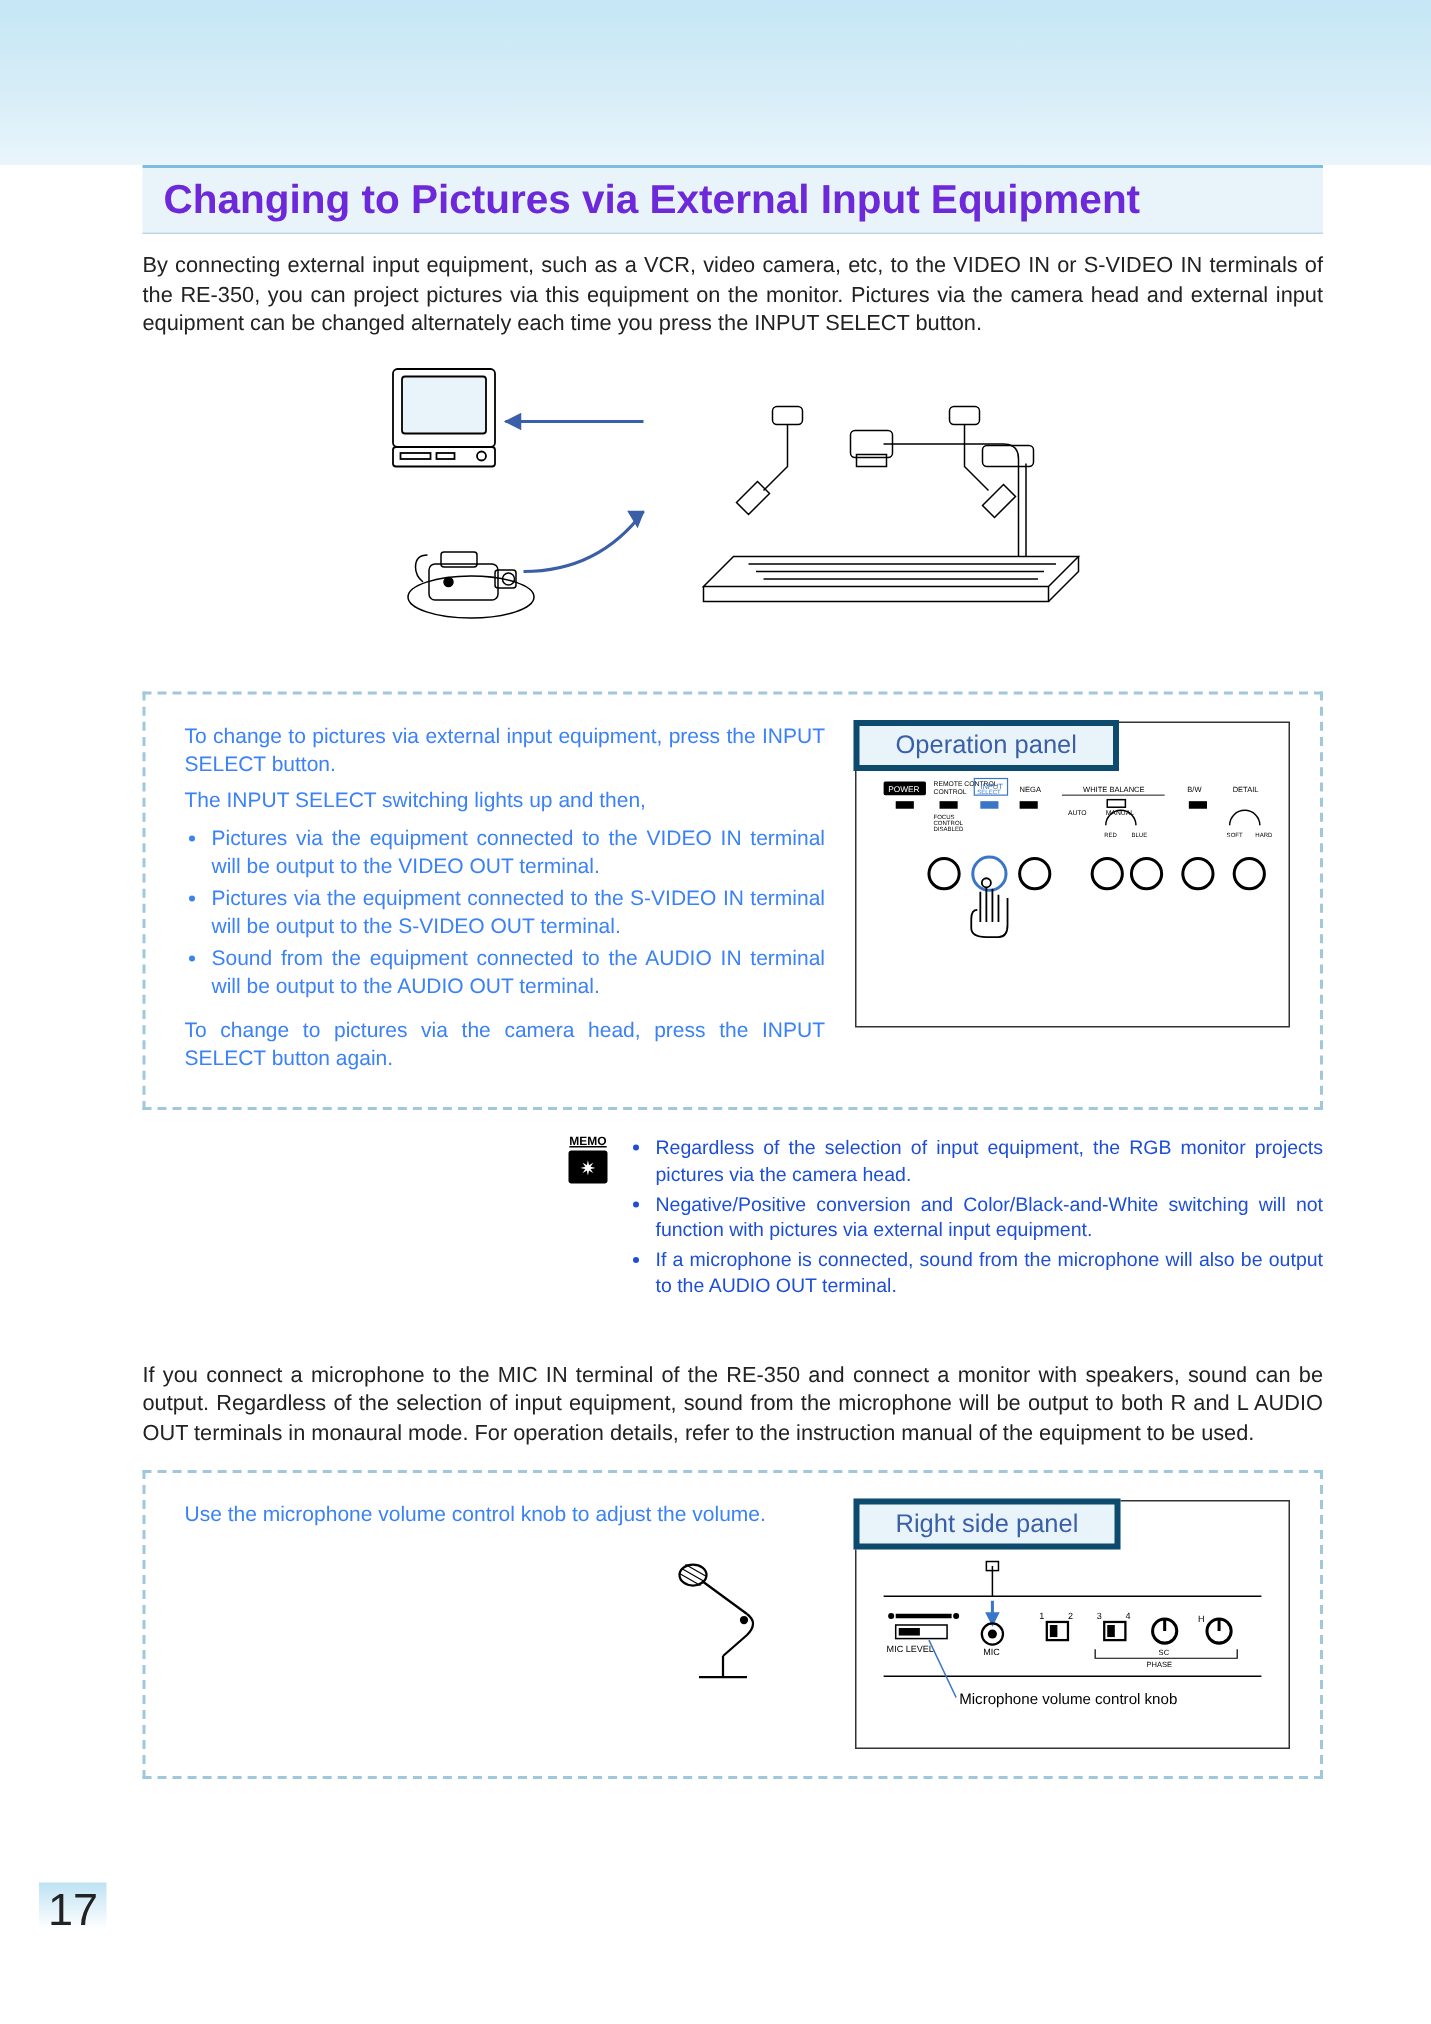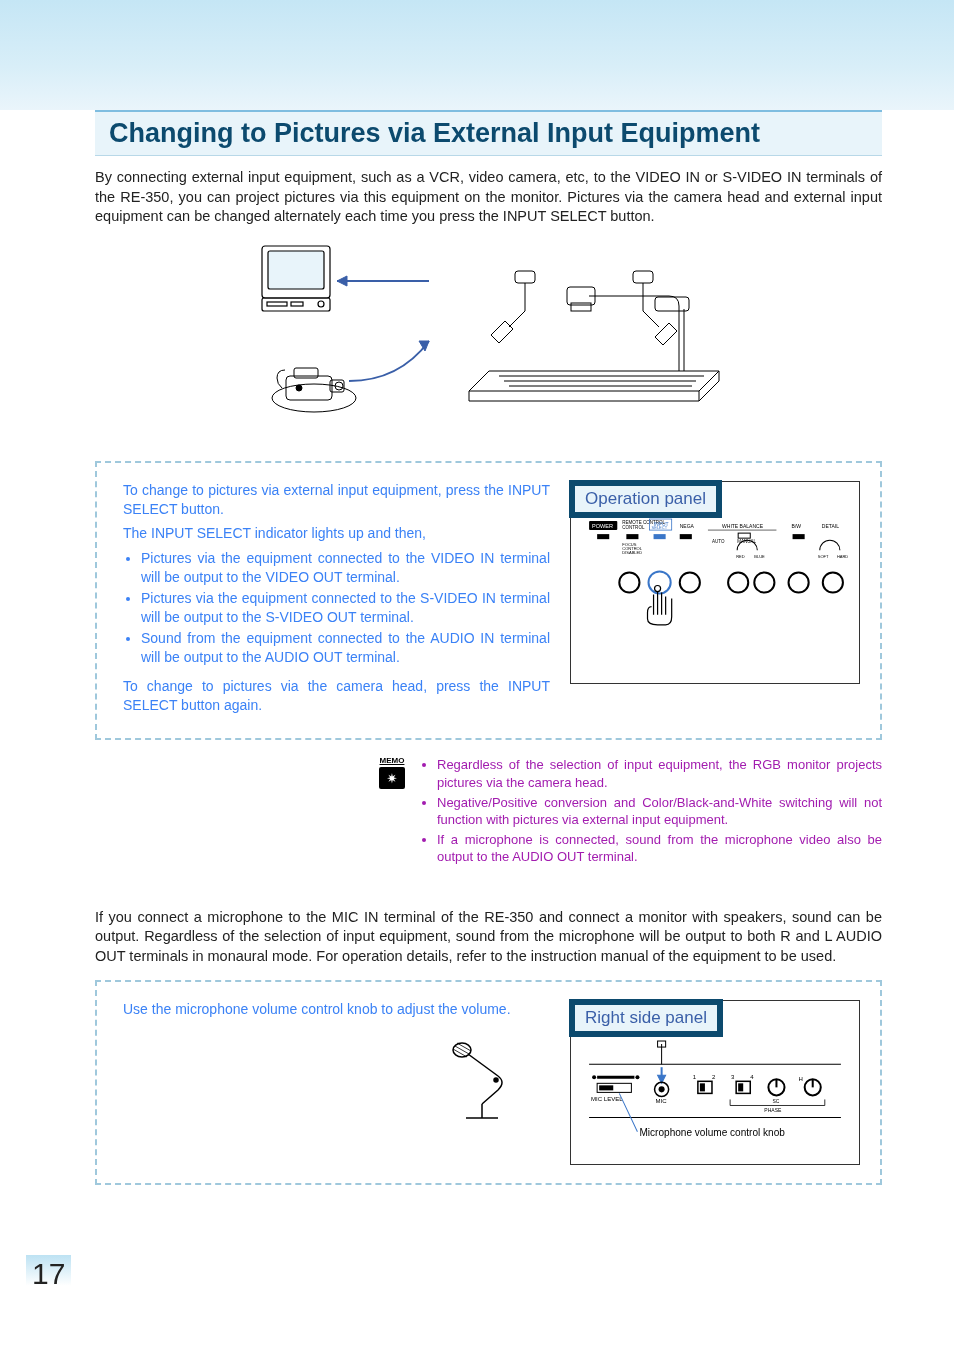--- a/index.html
+++ b/index.html
@@ -16,21 +16,21 @@
     background: linear-gradient(180deg, #c5e6f5 0%, #d8eef8 60%, #eaf5fb 100%);
     border-bottom: 0;
   }
   .content {
     padding: 0 72px 0 95px;
   }
   .section-title {
     background: #e8f4fa;
     border-top: 2px solid #7fbde0;
     border-bottom: 1px solid #b8d8e8;
-    color: #0c4a6e;
+    color: #6d28d9;
     font-size: 27px;
     font-weight: bold;
     padding: 6px 14px;
     margin-bottom: 12px;
   }
   .body-text {
     font-size: 14.5px;
     line-height: 1.35;
     color: #222;
     text-align: justify;
@@ -68,22 +68,22 @@
   .panel-box {
     border: 1px solid #333;
     padding: 8px 8px 30px 8px;
     position: relative;
     background: #fff;
   }
   .panel-label {
     font-size: 17px;
     color: #3a5fa8;
     background: #e8f4fa;
-    border: 6px solid #0c4a6e;
-    padding: 3px 10px;
+    border: 4px solid #0c4a6e;
+    padding: 3px 24px;
     position: absolute;
     top: -2px;
     left: -2px;
   }
   .op-panel-svg {
     width: 100%;
     height: auto;
     margin-top: 28px;
   }
   .memo-block {
@@ -110,21 +110,21 @@
     color: #fff;
     display: inline-flex;
     align-items: center;
     justify-content: center;
     font-size: 13px;
     border-radius: 2px;
   }
   .memo-list {
     font-size: 13px;
     line-height: 1.35;
-    color: #a21caf;
+    color: #1d4ed8;
   }
   .memo-list ul { list-style: disc; padding-left: 16px; }
   .memo-list li { text-align: justify; margin-bottom: 2px; }
   .right-panel-svg { width: 100%; height: auto; margin-top: 30px; }
   .page-num {
     position: absolute;
     bottom: 50px;
     left: 26px;
     font-size: 30px;
     font-weight: normal;
@@ -210,21 +210,21 @@
           <path d="M18 50 L26 58 L40 44 L32 36 Z" transform="translate(0,16)"></path>
         </g>
       </g>
     </svg>
   </div>
 
   <div class="dashed-box">
     <div class="dashed-columns">
       <div class="dashed-left">
         <p>To change to pictures via external input equipment, press the INPUT SELECT button.</p>
-        <p>The INPUT SELECT indicator lights up and then,</p>
+        <p>The INPUT SELECT switching lights up and then,</p>
         <ul>
           <li>Pictures via the equipment connected to the VIDEO IN terminal will be output to the VIDEO OUT terminal.</li>
           <li>Pictures via the equipment connected to the S-VIDEO IN terminal will be output to the S-VIDEO OUT terminal.</li>
           <li>Sound from the equipment connected to the AUDIO IN terminal will be output to the AUDIO OUT terminal.</li>
         </ul>
         <p>To change to pictures via the camera head, press the INPUT SELECT button again.</p>
       </div>
       <div class="dashed-right">
         <div class="panel-box">
           <div class="panel-label">Operation panel</div>
@@ -294,21 +294,21 @@
 
   <div class="memo-block">
     <div class="memo-icon">
       <span class="memo-icon-label">MEMO</span>
       <span class="memo-icon-glyph">✷</span>
     </div>
     <div class="memo-list">
       <ul>
         <li>Regardless of the selection of input equipment, the RGB monitor projects pictures via the camera head.</li>
         <li>Negative/Positive conversion and Color/Black-and-White switching will not function with pictures via external input equipment.</li>
-        <li>If a microphone is connected, sound from the microphone video also be output to the AUDIO OUT terminal.</li>
+        <li>If a microphone is connected, sound from the microphone will also be output to the AUDIO OUT terminal.</li>
       </ul>
     </div>
   </div>
 
   <div class="body-text">If you connect a microphone to the MIC IN terminal of the RE-350 and connect a monitor with speakers, sound can be output. Regardless of the selection of input equipment, sound from the microphone will be output to both R and L AUDIO OUT terminals in monaural mode. For operation details, refer to the instruction manual of the equipment to be used.</div>
 
   <div class="dashed-box">
     <div class="dashed-columns">
       <div class="dashed-left" style="position:relative;">
         <p style="text-align:justify;">Use the microphone volume control knob to adjust the volume.</p>

